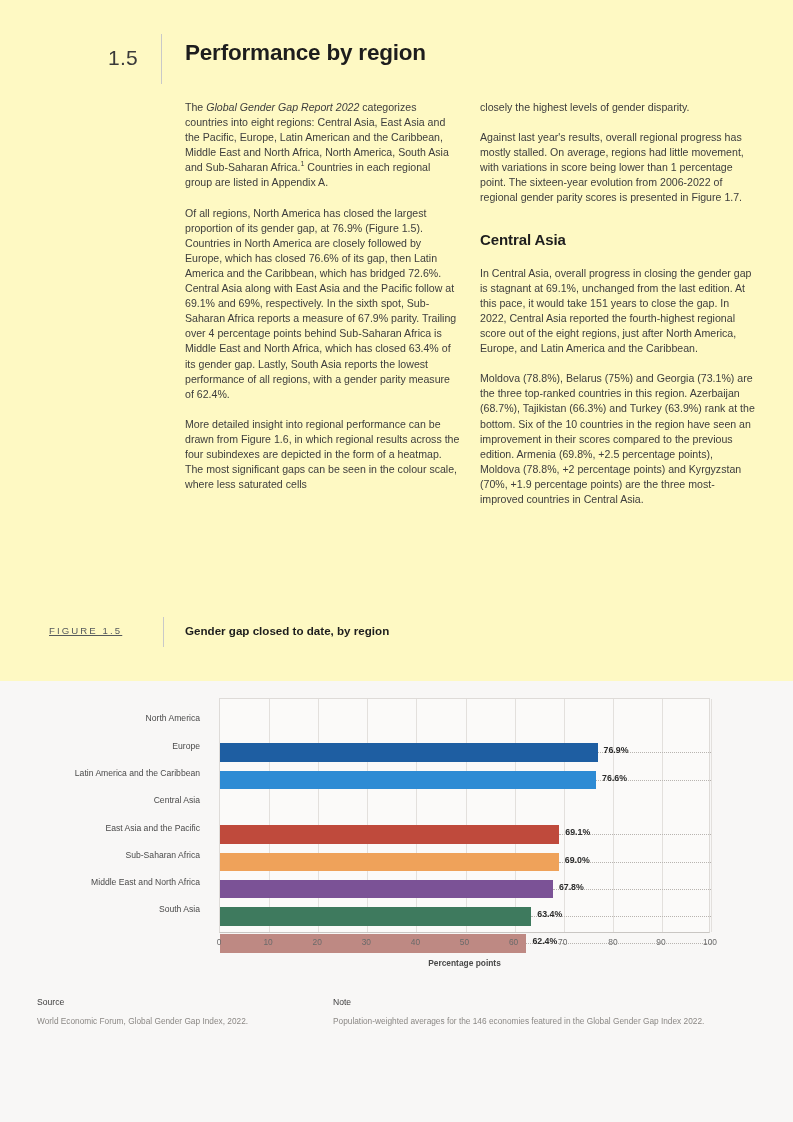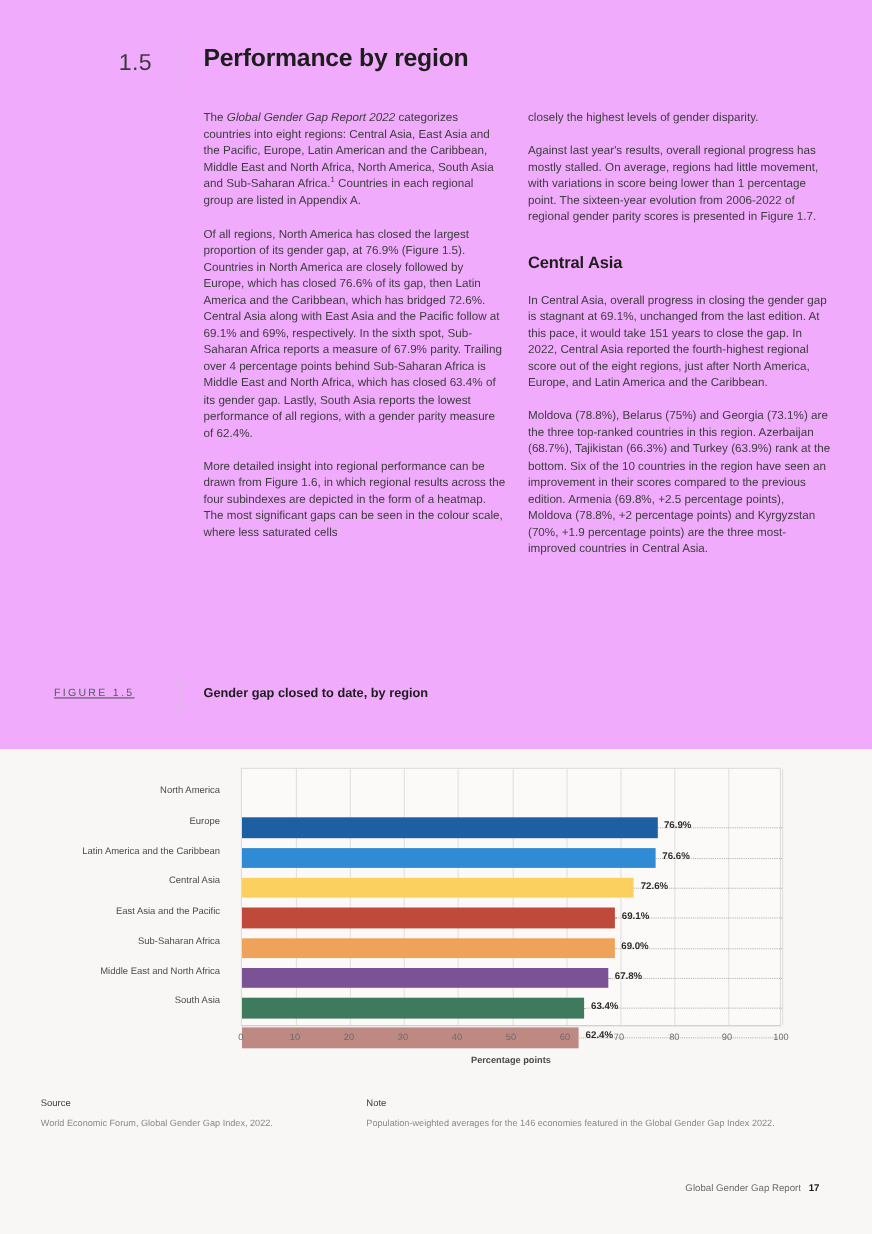--- a/index.html
+++ b/index.html
@@ -14,21 +14,21 @@
     background: #ffffff;
     color: #2b2b2b;
     position: relative;
     overflow: hidden;
   }
 
   .page {
     position: relative;
     width: 793px;
     height: 1118px;
-    background: #f0abfc;
+    background: #fef9c3;
   }
 
   
   .section-header {
     position: absolute;
     left: 0;
     top: 38px;
     width: 793px;
     height: 48px;
   }
@@ -324,25 +324,20 @@
         <div class="rows" id="bar-rows">
             <div class="row" style="top: 8.19767px;">
               <div class="dotline" style="left: 377.579px;"></div>
               <div class="bar" style="width: 377.579px; background: rgb(30, 94, 162);"></div>
               <div class="bar-value" style="left: 383.579px;">76.9%</div>
             </div>
             <div class="row" style="top: 35.5233px;">
               <div class="dotline" style="left: 376.106px;"></div>
               <div class="bar" style="width: 376.106px; background: rgb(46, 139, 212);"></div>
               <div class="bar-value" style="left: 382.106px;">76.6%</div>
-            </div>
-            <div class="row" style="top: 62.8488px;">
-              <div class="dotline" style="left: 356.466px;"></div>
-              <div class="bar" style="width: 356.466px; background: rgb(251, 208, 94);"></div>
-              <div class="bar-value" style="left: 362.466px;">72.6%</div>
             </div>
             <div class="row" style="top: 90.1744px;">
               <div class="dotline" style="left: 339.281px;"></div>
               <div class="bar" style="width: 339.281px; background: rgb(191, 74, 60);"></div>
               <div class="bar-value" style="left: 345.281px;">69.1%</div>
             </div>
             <div class="row" style="top: 117.5px;">
               <div class="dotline" style="left: 338.79px;"></div>
               <div class="bar" style="width: 338.79px; background: rgb(239, 162, 90);"></div>
               <div class="bar-value" style="left: 344.79px;">69.0%</div>
@@ -395,17 +390,14 @@
         <div class="sn-head">Source</div>
         <div class="sn-body">World Economic Forum, Global Gender Gap Index, 2022.</div>
       </div>
       <div class="srcnote-col sn-note">
         <div class="sn-head">Note</div>
         <div class="sn-body">Population-weighted averages for the 146 economies featured in the Global Gender Gap Index 2022.</div>
       </div>
     </div>
   </div>
 
-  <div class="footer">
-    <span>Global Gender Gap Report</span><span class="pagenum">17</span>
-  </div>
 
 </div>
 
 </body></html>

